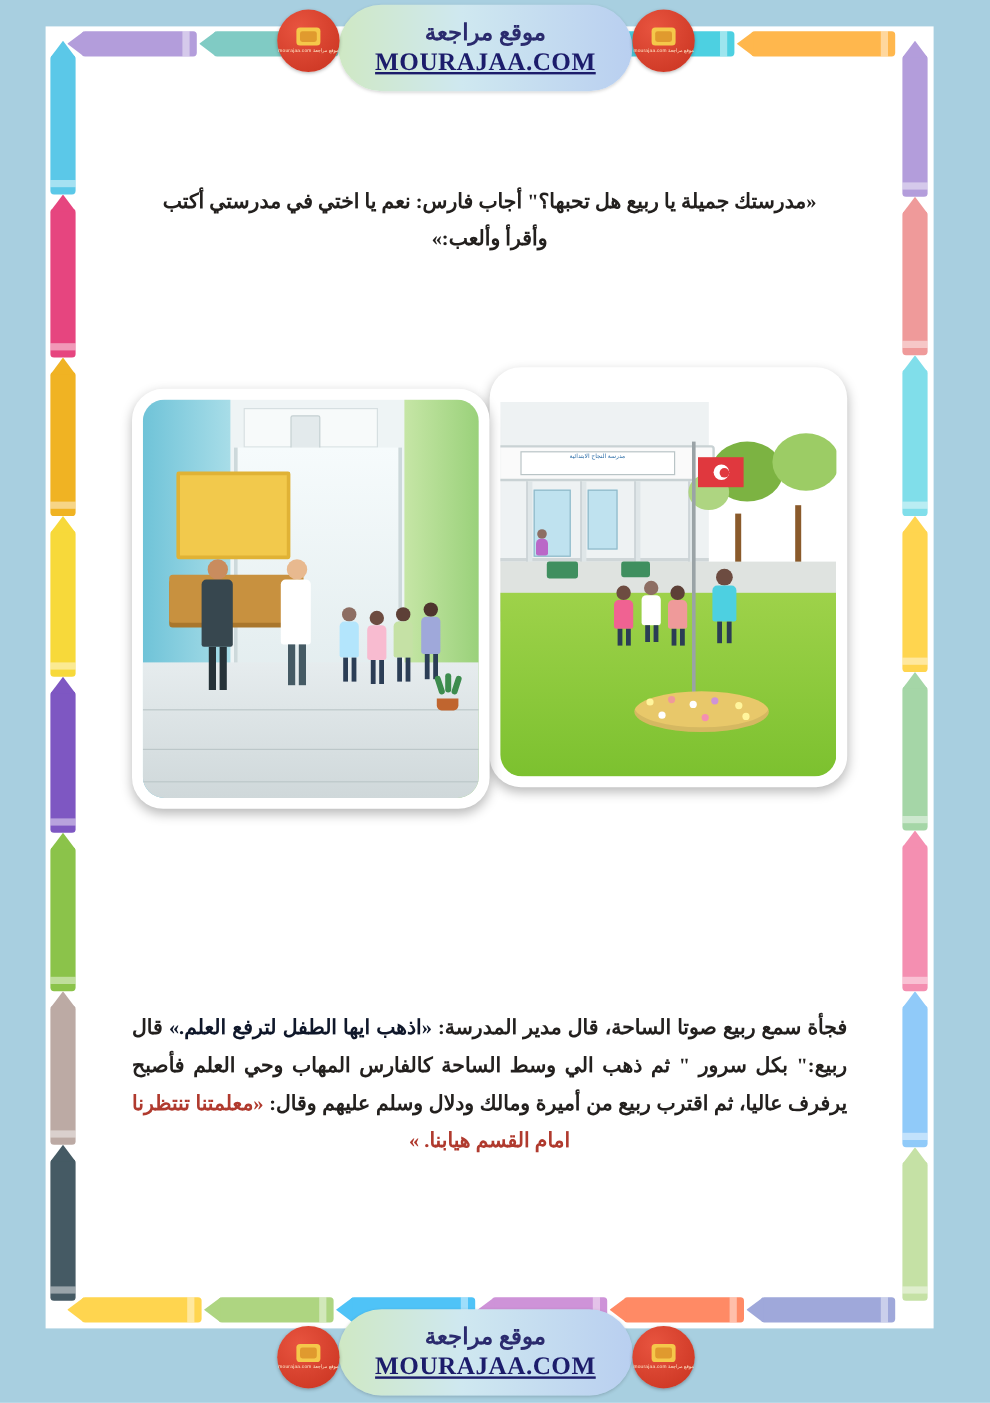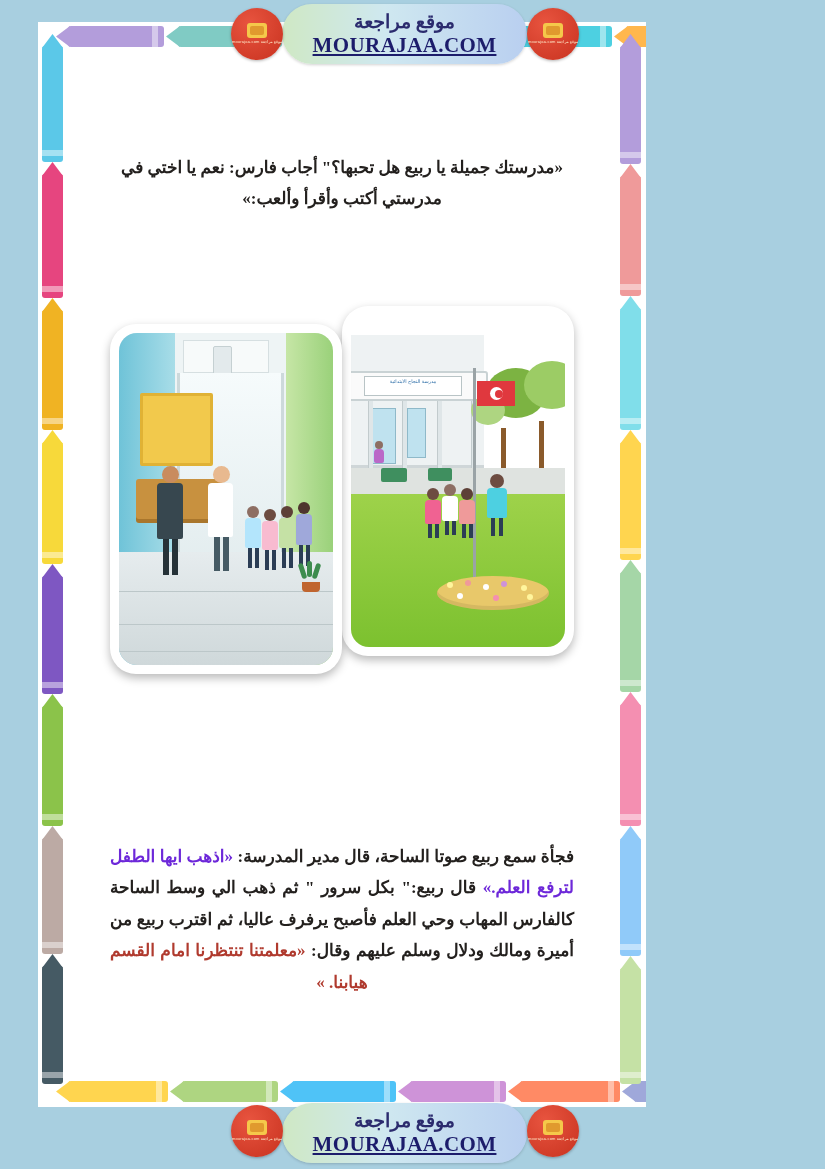--- a/index.html
+++ b/index.html
@@ -9,21 +9,21 @@
     background: #a8cfe0;
     font-family: "Liberation Sans", sans-serif;
     overflow: hidden;
     position: relative;
   }
 
   
   .page {
     position: absolute;
     left: 38px; top: 22px;
-    width: 608px; height: 1085px;
+    width: 740px; height: 1085px;
     background: #ffffff;
     overflow: hidden;
   }
 
   
   .crayon-col {
     position: absolute;
     top: 0; bottom: 0;
     width: 30px;
     overflow: hidden;
@@ -211,21 +211,21 @@
     background: linear-gradient(180deg,#f6fbfc,#dfeaec);
     border-left:3px solid #cdd9db; border-right:3px solid #cdd9db;
   }
   .s2-plant{ position:absolute; right:4%; bottom:26%; width:26px; height:26px; }
   .s2-plant i{ position:absolute; background:#3d8c4e; width:5px; height:16px; border-radius:3px; }
   .s2-pot{ position:absolute; right:6%; bottom:22%; width:18px;height:10px;background:#c0652f;border-radius:0 0 4px 4px; }
 
   
   .ribbon {
     position: absolute;
-    height: 60px;
+    height: 72px;
     border-radius: 36px;
     background: linear-gradient(90deg,#cfe8c4 0%, #cfe8f0 42%, #b9cff0 100%);
     display: flex; align-items: center; justify-content: center;
     flex-direction: column;
     box-shadow: 0 1px 3px rgba(0,0,0,.18);
   }
   .ribbon .r1 {
     font-family: "Liberation Serif", serif;
     font-weight: bold; font-size: 19px; color: #2b2b6e;
     line-height: 1.15;
@@ -260,21 +260,21 @@
   }
   .badge-tl { top: 8px; left: 231px; }
   .badge-tr { top: 8px; left: 527px; }
   .badge-bl { bottom: 12px; left: 231px; }
   .badge-br { bottom: 12px; left: 527px; }
 
   
   .body-1 { position:absolute; left:40px; right:40px; top: 700px; }
   .body-2 { position:absolute; left:40px; right:40px; top: 785px; }
 
-  .hl-pink { color:#6d28d9; }
+  .hl-pink { color:#0f172a; }
   .hl-red  { color:#b03a2e; }
 </style>
 </head>
 <body>
 
 <div class="page">
 
   <div class="crayon-row top">
     <div class="crayon-h" style="left:30px;width:96px;background:#b39ddb"></div>
     <div class="crayon-h" style="left:140px;width:104px;background:#80cbc4"></div>

